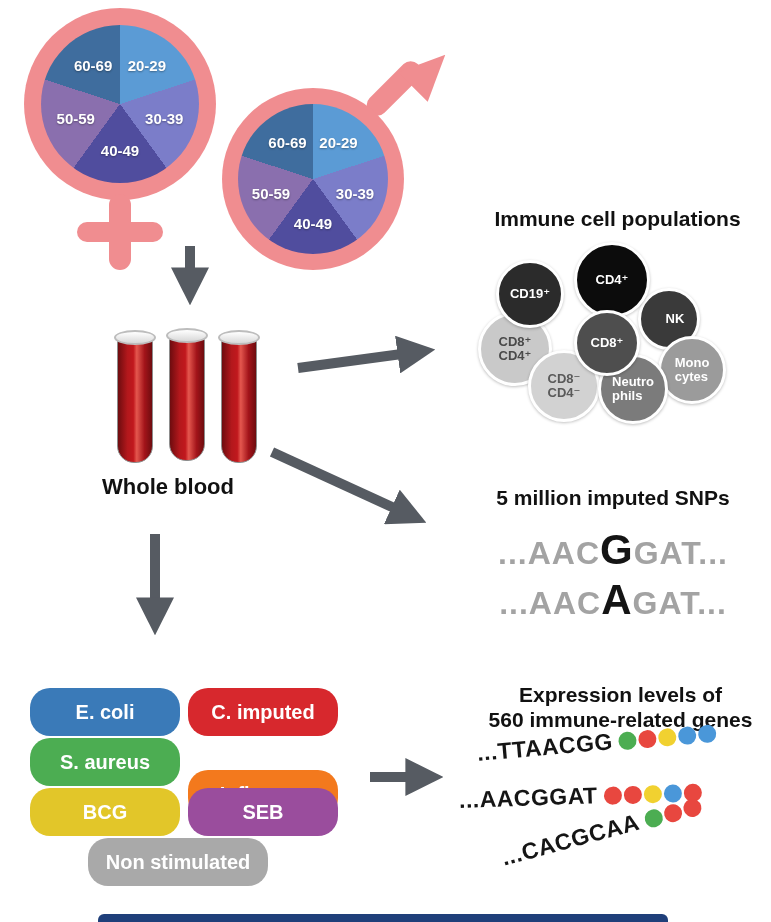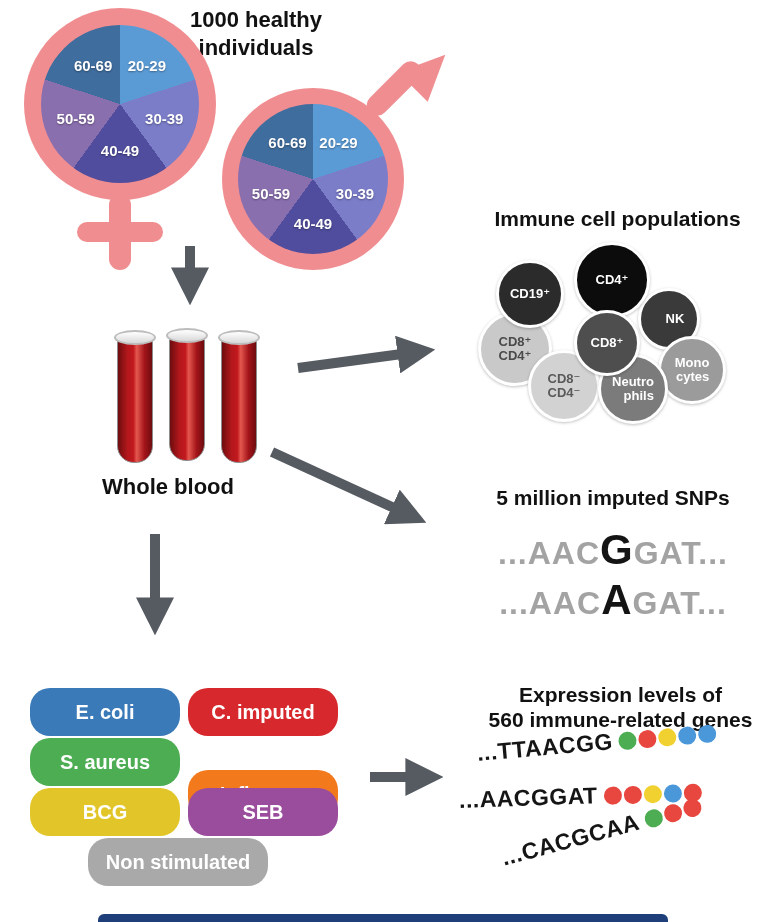--- a/index.html
+++ b/index.html
@@ -49,21 +49,21 @@
   .tube-cap{position:absolute;left:-2px;top:0;width:42px;height:15px;border-radius:50%;
     background:linear-gradient(#ffffff,#d9d9d9);border:2px solid #bdbdbd;z-index:2;}
   .blood-label{position:absolute;left:90px;top:474px;width:156px;text-align:center;
     font-size:22px;font-weight:700;color:#111;}
 
   
   .immune-title{position:absolute;left:460px;top:207px;width:315px;text-align:center;
     font-size:21px;font-weight:700;color:#111;}
   .cells{position:absolute;left:470px;top:240px;width:300px;height:200px;}
   .cell{position:absolute;border-radius:50%;border:3px solid #fff;display:flex;align-items:center;
-    justify-content:center;text-align:right;box-shadow:0 1px 3px rgba(0,0,0,.25);}
+    justify-content:center;text-align:left;box-shadow:0 1px 3px rgba(0,0,0,.25);}
   .cell-label{font-weight:700;font-size:13px;line-height:1.1;white-space:pre-line;}
   .cell-cd19{left:26px;top:20px;width:68px;height:68px;z-index:2;}
   .cell-cd4{left:104px;top:2px;width:76px;height:76px;z-index:3;}
   .cell-nk{left:168px;top:48px;width:62px;height:62px;z-index:1;}
   .cell-cd8{left:104px;top:70px;width:66px;height:66px;z-index:4;}
   .cell-cd8p4p{left:8px;top:72px;width:74px;height:74px;z-index:1;}
   .cell-mono{left:188px;top:96px;width:68px;height:68px;z-index:1;}
   .cell-cd8m4m{left:58px;top:110px;width:72px;height:72px;z-index:2;}
   .cell-neutro{left:128px;top:114px;width:70px;height:70px;z-index:3;}
 
@@ -97,22 +97,20 @@
   .expr-row-3{left:502px;top:845px;transform:rotate(-15deg);transform-origin:left center;}
 
   .bottom-bar{position:absolute;left:98px;top:914px;width:570px;height:8px;
     background:var(--bar-blue);border-radius:6px 6px 0 0;}
 </style>
 </head>
 <body>
 
 <div class="canvas">
 
-  <div class="header-title">1000 healthy
-individuals</div>
 
   <div class="female-symbol">
     <div class="ring female-ring"></div>
     <div class="pie female-pie" style="background: conic-gradient(rgb(91, 155, 213) 0deg, rgb(91, 155, 213) 72deg, rgb(123, 125, 201) 72deg, rgb(123, 125, 201) 144deg, rgb(80, 77, 158) 144deg, rgb(80, 77, 158) 216deg, rgb(138, 111, 174) 216deg, rgb(138, 111, 174) 288deg, rgb(63, 109, 158) 288deg, rgb(63, 109, 158) 360deg);">
       <span class="pie-label pl-a">20-29</span>
       <span class="pie-label pl-b">30-39</span>
       <span class="pie-label pl-c">40-49</span>
       <span class="pie-label pl-d">50-59</span>
       <span class="pie-label pl-e">60-69</span>
     </div>

